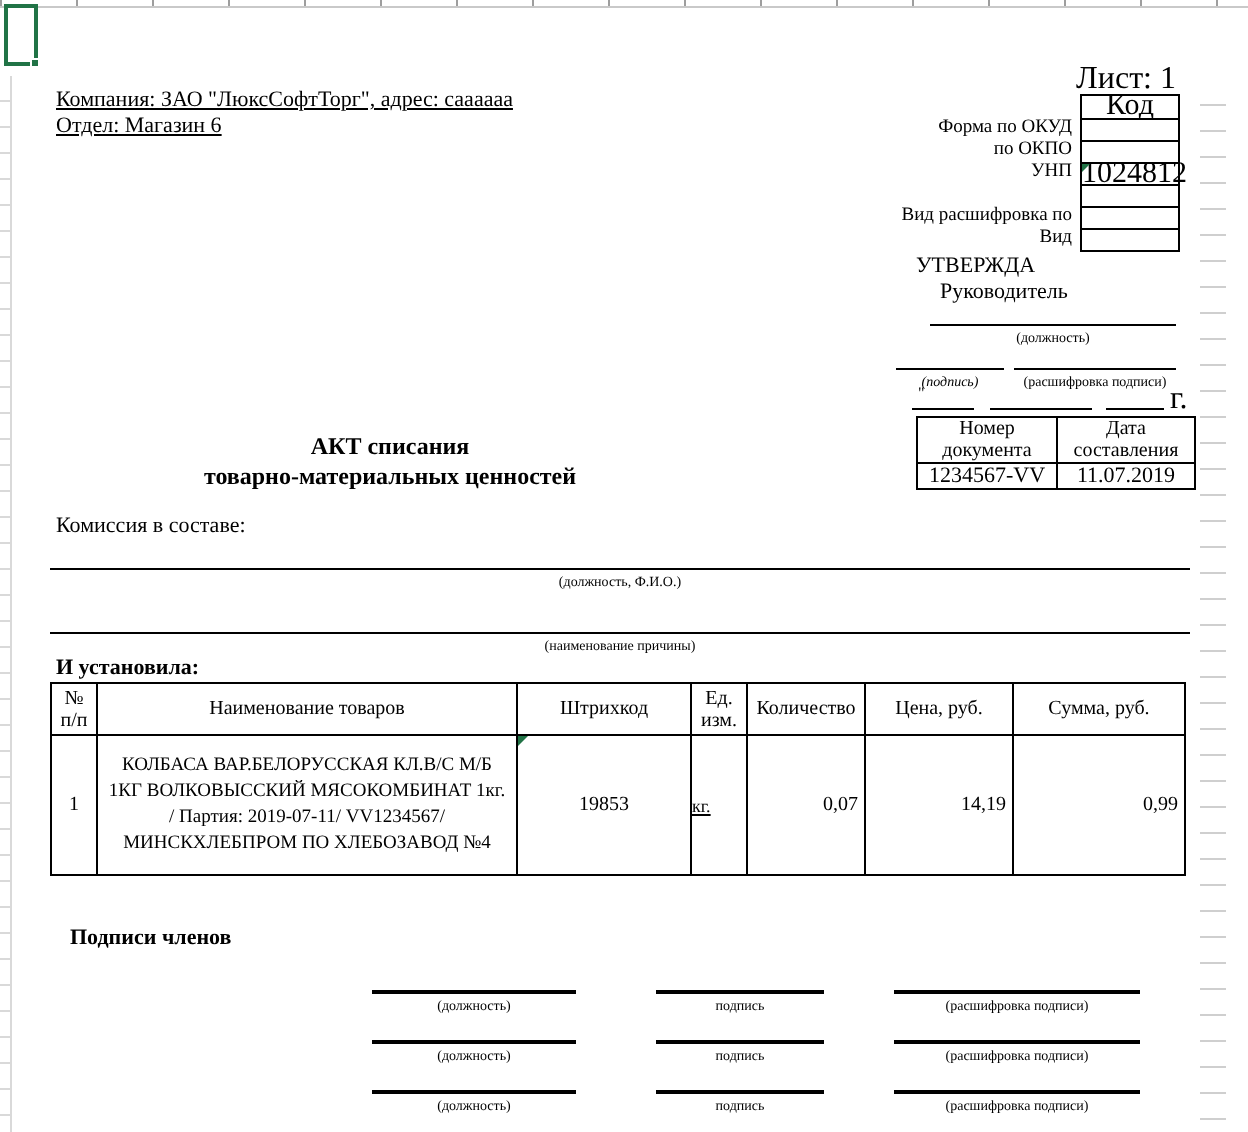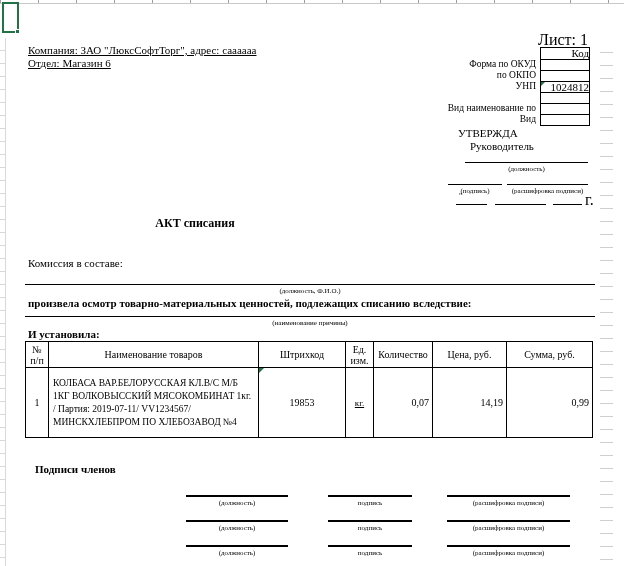--- a/index.html
+++ b/index.html
@@ -28,42 +28,42 @@
   .t10 { font-size:16px; line-height:12px; }
   .hint { font-size:7px; line-height:8px; text-align:center; color:#000; }
   .hr1 { position:absolute; height:1px; background:#000; }
   .hr2 { position:absolute; height:2px; background:#000; }
 
   
   .code-labels { position:absolute; left:408px; top:59px; width:128px; text-align:right;
     font-size:9.5px; }
   .code-labels div { height:11px; line-height:11px; }
   .code-box { position:absolute; left:540px; top:47px; width:50px; border:1px solid #000; background:#fff; }
-  .code-box .row { position:relative; height:11px; line-height:10px; font-size:11px;
-    border-top:1px solid #000; text-align:right; }
+  .code-box .row { position:relative; height:11px; line-height:10px; font-size:15px;
+    border-top:1px solid #000; text-align:center; }
   .code-box .row:first-child { border-top:none; }
   .green-tri { position:absolute; left:0; top:0; width:0; height:0;
     border-top:4px solid #217346; border-right:4px solid transparent; }
 
   
   .doc-meta { position:absolute; left:458px; top:208px; border-collapse:collapse; background:#fff; }
   .doc-meta td { border:1px solid #000; text-align:center; vertical-align:middle; }
   .doc-meta .hd { width:70px; height:22px; font-size:10px; line-height:11px; }
   .doc-meta .hd2 { width:69px; }
   .doc-meta .val { height:13px; font-size:11px; }
 
   
   .items { position:absolute; left:25px; top:341px; border-collapse:collapse; table-layout:fixed; background:#fff; }
   .items th, .items td { border:1px solid #000; font-weight:normal; overflow:hidden; }
   .items th { font-size:10px; line-height:11px; text-align:center; vertical-align:middle; height:26px; padding:0 1px; }
   .items td { vertical-align:middle; }
   .items .r-num { text-align:center; font-size:10px; }
-  .items .r-name { font-size:9.5px; line-height:13px; padding:0 4px; }
+  .items .r-name { text-align:center; font-size:9.5px; line-height:13px; padding:0 4px; }
   .items .r-code { text-align:center; font-size:10px; position:relative; }
-  .items .r-unit { text-align:center; font-size:9px;text-decoration:underline; }
+  .items .r-unit { font-size:9px;text-decoration:underline; }
   .items .r-val { text-align:right; font-size:10px; padding-right:3px; }
   .items .total td { height:15px; font-size:10px; }
   .items .total .lbl { text-align:center; }
 
   .sig-label { position:absolute; font-size:7px; line-height:8px; text-align:center; }
 </style>
 </head>
 <body>
 
 <div class="page">
@@ -79,56 +79,68 @@
   <div class="abs t11 u" style="left:28px; top:44px;">Компания: ЗАО "ЛюксСофтТорг", адрес: саааааа</div>
   <div class="abs t11 u" style="left:28px; top:57px;">Отдел: Магазин 6</div>
 
   <div class="abs t10" style="left:490px; top:34px; width:98px; text-align:right;">Лист: 1</div>
 
   <div class="code-labels">
     <div>Форма по ОКУД</div>
     <div>по ОКПО</div>
     <div>УНП</div>
     <div></div>
-    <div>Вид наименование по</div>
+    <div>Вид расшифровка по</div>
     <div>Вид</div>
   </div>
   <div class="code-box">
     <div class="row">Код</div>
     <div class="row"></div>
     <div class="row"></div>
     <div class="row"><span class="green-tri"></span><span>1024812</span></div>
     <div class="row"></div>
     <div class="row"></div>
     <div class="row"></div>
   </div>
 
   <div class="abs t11" style="left:458px; top:127px;">УТВЕРЖДА</div>
   <div class="abs t11" style="left:470px; top:140px;">Руководитель</div>
   <div class="hr1" style="left:465px; top:162px; width:123px;"></div>
   <div class="abs hint" style="left:465px; top:165px; width:123px;">(должность)</div>
   <div class="hr1" style="left:448px; top:184px; width:54px;"></div>
   <div class="hr1" style="left:507px; top:184px; width:81px;"></div>
-  <div class="abs hint" style="left:448px; top:187px; width:54px;">(подпись)</div>
+  <div class="abs hint" style="left:448px; top:187px; width:54px;font-style:italic;">(подпись)</div>
   <div class="abs hint" style="left:507px; top:187px; width:81px;">(расшифровка подписи)</div>
   <div class="abs" style="left:459px; top:192px; font-size:8px;">"</div>
   <div class="hr1" style="left:456px; top:204px; width:31px;"></div>
   <div class="hr1" style="left:495px; top:204px; width:51px;"></div>
   <div class="hr1" style="left:553px; top:204px; width:29px;"></div>
   <div class="abs t10" style="left:585px; top:194px;">г.</div>
 
+  <table class="doc-meta">
+    <tbody>
+        <tr>
+      <td class="hd">Номер документа</td>
+      <td class="hd hd2">Дата составления</td>
+    </tr>
+    <tr>
+      <td class="val">1234567-VV</td>
+      <td class="val">11.07.2019</td>
+    </tr>
+  </tbody>
+    </table>
 
   <div class="abs b" style="left:30px; top:216px; width:330px; text-align:center; font-size:12px; line-height:15px;">
     <div>АКТ списания</div>
+    <div>товарно-материальных ценностей</div>
   </div>
 
   <div class="abs t11" style="left:28px; top:257px;text-align:right;">Комиссия в составе:</div>
   <div class="hr1" style="left:25px; top:284px; width:570px;"></div>
   <div class="abs hint" style="left:25px; top:287px; width:570px;">(должность, Ф.И.О.)</div>
-  <div class="abs t11 b" style="left:28px; top:297px; white-space:nowrap;">произвела осмотр товарно-материальных ценностей, подлежащих списанию вследствие:</div>
   <div class="hr1" style="left:25px; top:316px; width:570px;"></div>
   <div class="abs hint" style="left:25px; top:319px; width:570px;">(наименование причины)</div>
   <div class="abs t11 b" style="left:28px; top:328px;">И установила:</div>
 
   <table class="items">
     <colgroup>
       <col style="width:23px">
         <col style="width:210px">
         <col style="width:87px">
         <col style="width:28px">

